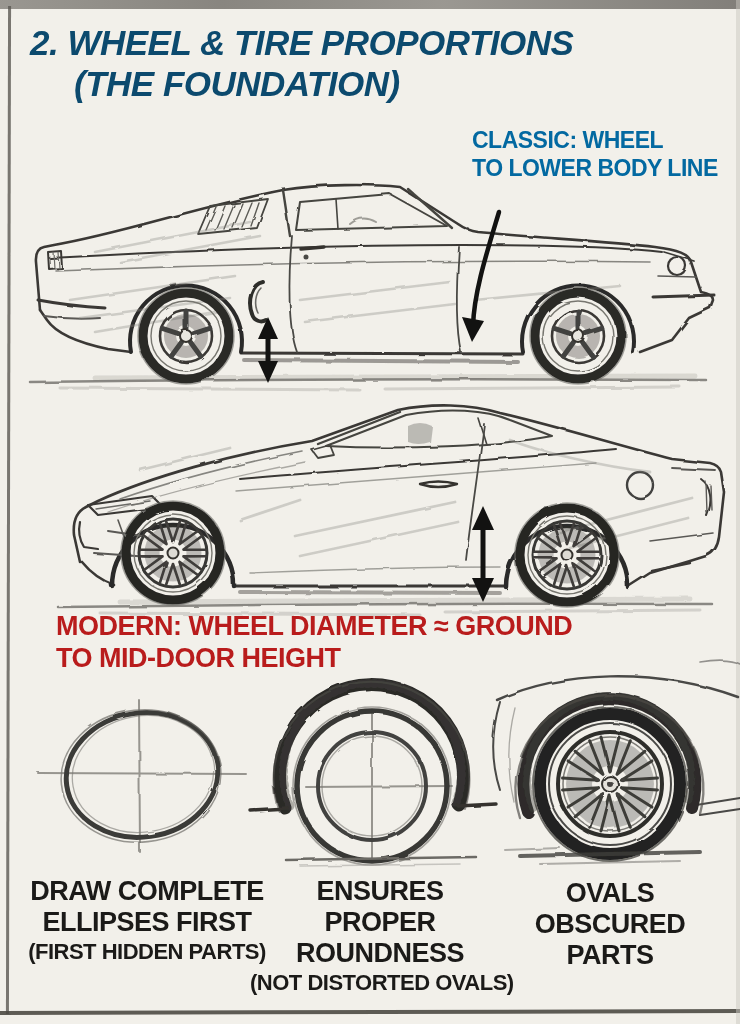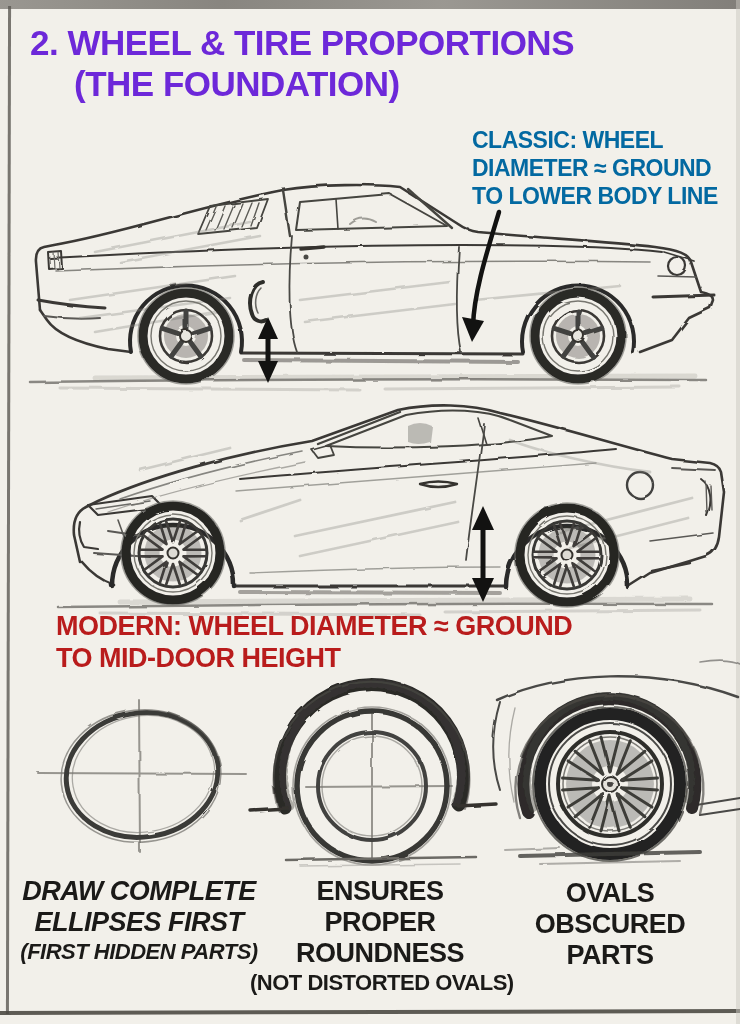--- a/index.html
+++ b/index.html
@@ -13,28 +13,28 @@
   .frame-top{position:absolute;left:0;top:0;width:740px;height:9px;
     background:linear-gradient(90deg,#8a8781 0%,#76736d 30%,#8b8882 60%,#6e6b66 100%);
     opacity:.85;}
   .frame-left{position:absolute;left:7px;top:6px;width:3px;height:1008px;
     background:#5a5751;opacity:.8;transform:rotate(.12deg);}
   .frame-bottom{position:absolute;left:0px;top:1010px;width:740px;height:4px;
     background:#4c4a44;opacity:.9;transform:rotate(-.15deg);}
   .frame-right{position:absolute;left:736px;top:0;width:4px;height:1024px;
     background:#c9c7c0;opacity:.5;}
   .txt{position:absolute;font-weight:800;letter-spacing:-.5px;}
-  #title{left:30px;top:22px;font-size:35px;line-height:41px;color:#6d28d9;}
+  #title{left:30px;top:22px;font-size:35px;line-height:41px;color:#0c4a6e;font-style:italic;}
   #title .l2{padding-left:44px;}
   #classic-ann{left:472px;top:126px;font-size:23px;line-height:28px;color:#0369a1;}
   #modern-ann{left:56px;top:610px;font-size:27px;line-height:32px;color:#b91c1c;}
   .caption{position:absolute;text-align:center;font-weight:800;color:#1b1a18;}
   .cap-line{font-size:27px;line-height:31px;letter-spacing:-.5px;white-space:nowrap;}
   .cap-sub{font-size:22px;line-height:27px;letter-spacing:-.5px;white-space:nowrap;}
-  #cap-ellipse{left:8px;top:876px;width:262px;font-style:italic;}
+  #cap-ellipse{left:16px;top:876px;width:262px;}
   #cap-roundness{left:250px;top:876px;width:260px;text-align:center;}
   #cap-erase{left:490px;top:878px;width:240px;}
   svg{position:absolute;left:0;top:0;}
 </style>
 </head>
 <body>
 
 <div id="page">
 
   <div class="frame-top"></div>
@@ -310,21 +310,20 @@
     </g>
   </svg>
 
   <div id="title" class="txt">
     <div class="l1">2. WHEEL &amp; TIRE PROPORTIONS</div>
     <div class="l2">(THE FOUNDATION)</div>
   </div>
 
   <div id="classic-ann" class="txt">
     <div>CLASSIC: WHEEL</div>
-    <div>DIAMETER ≈ GROUND</div>
     <div>TO LOWER BODY LINE</div>
   </div>
 
   <div id="modern-ann" class="txt">
     <div>MODERN: WHEEL DIAMETER ≈ GROUND</div>
     <div>TO MID-DOOR HEIGHT</div>
   </div>
 
   <div id="cap-ellipse" class="caption">
     <div class="cap-line">DRAW COMPLETE</div>

